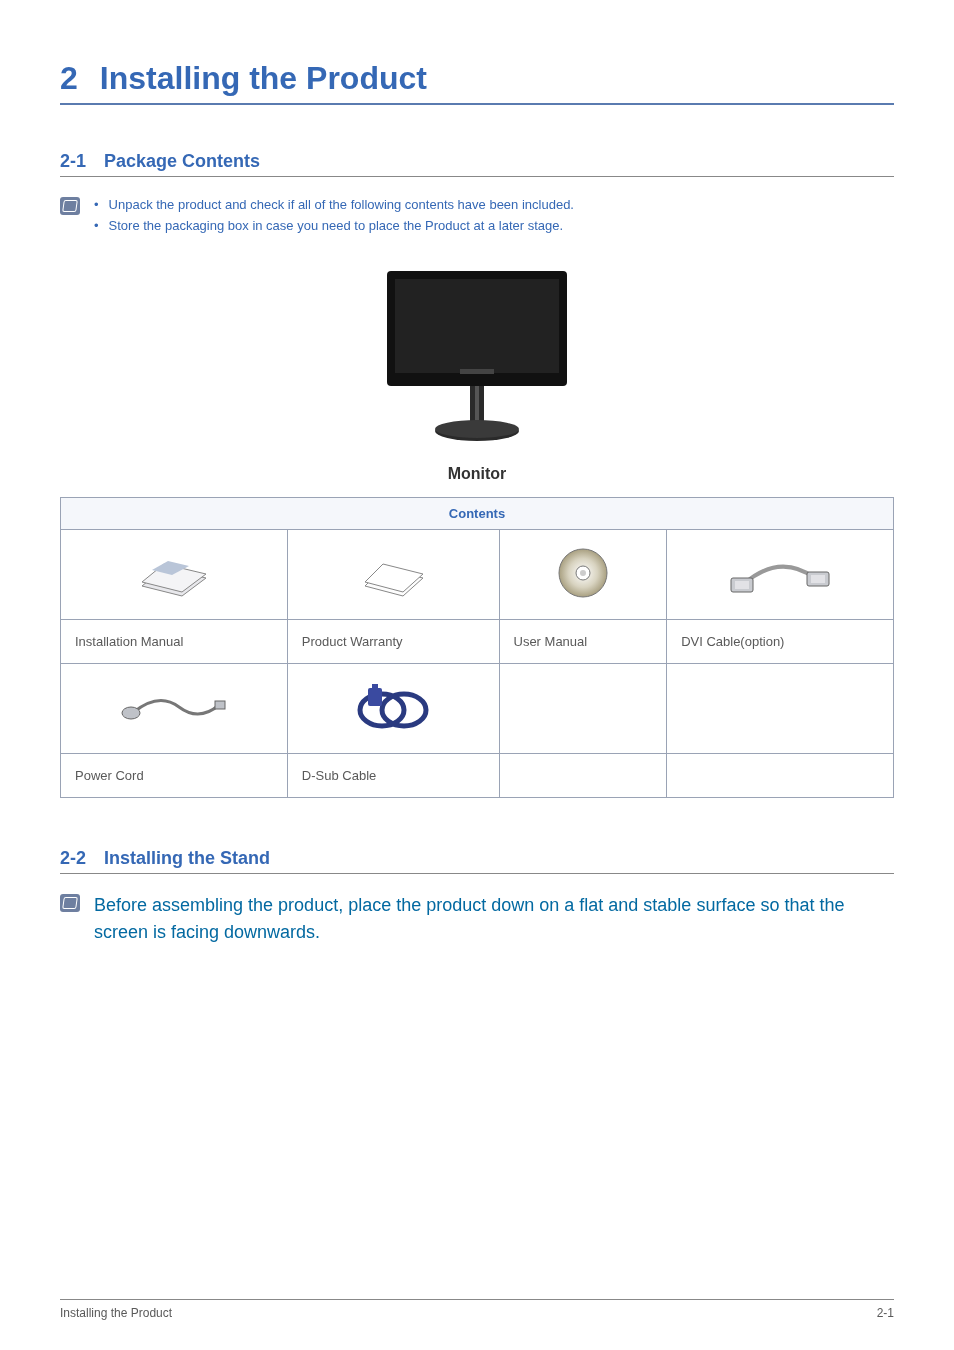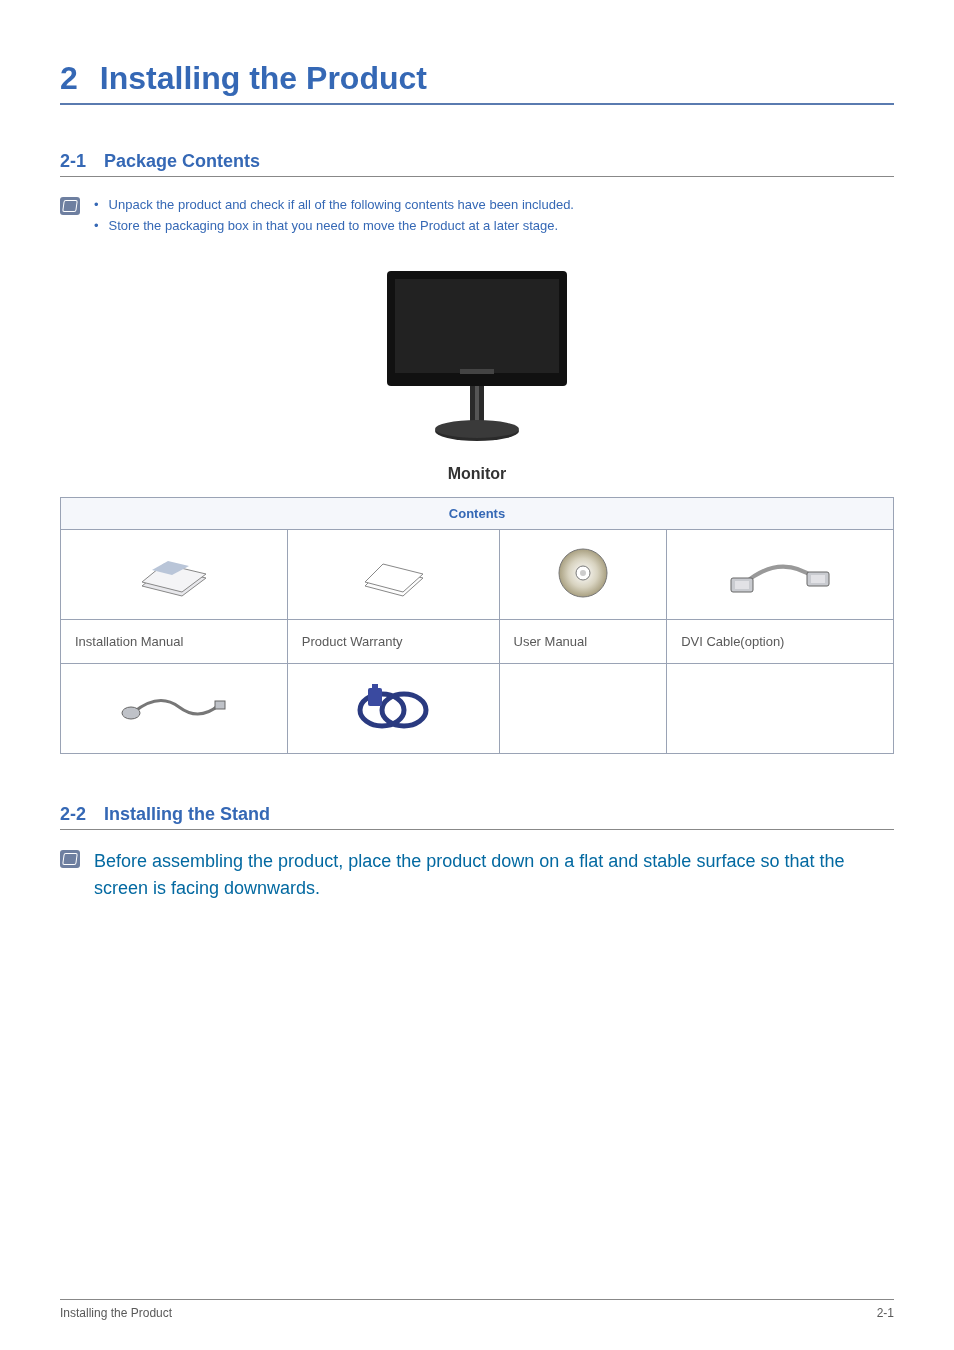--- a/index.html
+++ b/index.html
@@ -108,21 +108,21 @@
 
 <div class="note-row">
   <div class="note-icon"></div>
   <div class="bullet-list">
     <div class="bullet-item">
         <span class="bullet-dot">•</span>
         <span>Unpack the product and check if all of the following contents have been included.</span>
       </div>
     <div class="bullet-item">
         <span class="bullet-dot">•</span>
-        <span>Store the packaging box in that you need to move the Product at a later stage.</span>
+        <span>Store the packaging box in case you need to place the Product at a later stage.</span>
       </div>
   </div>
 </div>
 
 <div class="monitor-block">
   <svg class="monitor-svg" width="240" height="190" viewBox="0 0 240 190">
     <rect x="30" y="10" width="180" height="115" rx="4" fill="#111"></rect>
     <rect x="38" y="18" width="164" height="94" fill="#222"></rect>
     <rect x="103" y="108" width="34" height="5" fill="#444"></rect>
     <rect x="113" y="125" width="14" height="36" fill="#2a2a2a"></rect>
@@ -194,20 +194,26 @@
       <svg width="90" height="50" viewBox="0 0 90 50">
             <ellipse cx="34" cy="28" rx="22" ry="16" fill="none" stroke="#2a3a80" stroke-width="5"></ellipse>
             <ellipse cx="56" cy="28" rx="22" ry="16" fill="none" stroke="#2a3a80" stroke-width="5"></ellipse>
             <rect x="20" y="6" width="14" height="18" rx="2" fill="#3a4aa0"></rect>
             <rect x="24" y="2" width="6" height="8" fill="#3a4aa0"></rect>
           </svg>
     </td>
     <td class="img-cell"></td>
     <td class="img-cell"></td>
   </tr>
+  <tr>
+    <td class="label-cell">Power Cord</td>
+    <td class="label-cell">D-Sub Cable</td>
+    <td class="label-cell"></td>
+    <td class="label-cell"></td>
+  </tr>
 </tbody>
   </table>
 
 <h2 class="section-heading">
   <span class="num">2-2</span><span>Installing the Stand</span>
 </h2>
 
 <div class="note-row">
   <div class="note-icon"></div>
   <div class="single-note">Before assembling the product, place the product down on a flat and stable surface so that the screen is facing downwards.</div>

